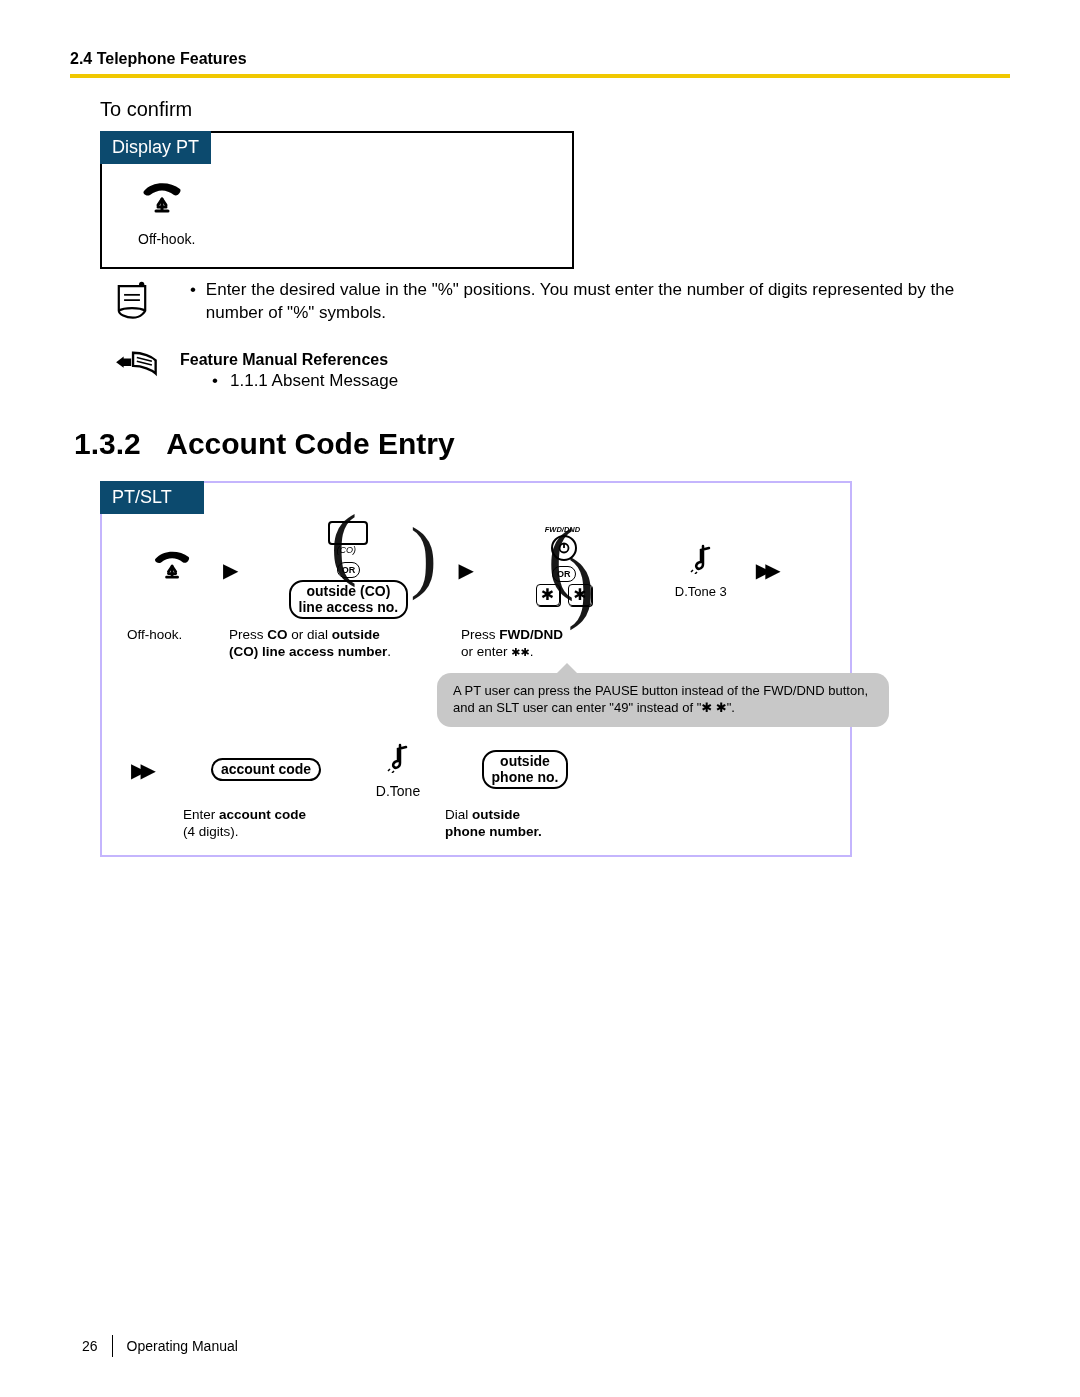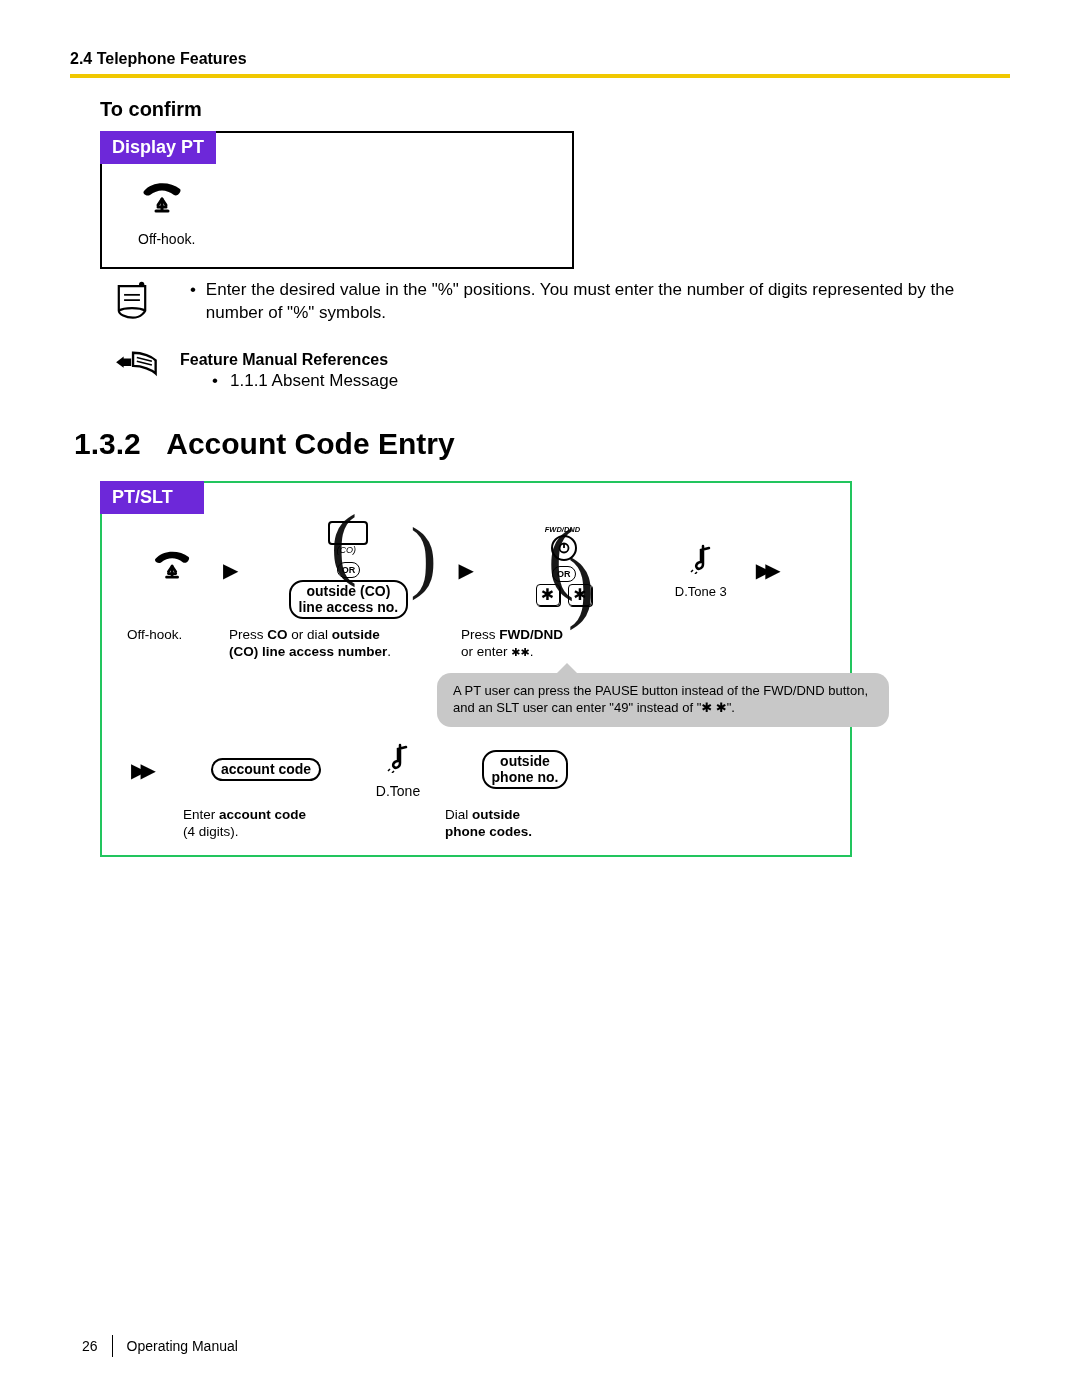--- a/index.html
+++ b/index.html
@@ -21,41 +21,41 @@
     font-weight: bold;
     padding-bottom: 6px;
   }
   .yellow-rule {
     height: 4px;
     background: #f0c800;
     margin-bottom: 20px;
   }
   .subheading {
     font-size: 20px;
-    font-weight: bold;
+    font-weight: normal;
     margin: 10px 0 10px 30px;
   }
   .proc-box {
     border: 2px solid #000;
     margin: 0 0 10px 30px;
     width: 470px;
     position: relative;
   }
   .proc-box-wide {
-    border: 2px solid #22c55e;
+    border: 2px solid #c4b5fd;
     margin: 0 0 10px 30px;
     width: 752px;
     position: relative;
     padding: 20px 15px 15px 15px;
     box-sizing: border-box;
   }
   .tab-label {
-    background: #6d28d9;
+    background: #0c4a6e;
     color: #fff;
-    font-weight: bold;
+    font-weight: normal;
     font-size: 18px;
     padding: 6px 12px;
     display: inline-block;
     min-width: 80px;
   }
   .tab-container {
     position: relative;
     top: -2px;
     left: -2px;
   }
@@ -412,21 +412,21 @@
         </div>
       </div>
     </div>
 
     <div class="cap-row" style="margin-left:66px">
       <div class="cap-cell" style="width:152px">
         <span>Enter </span><b>account code</b><br><span>(4 digits).</span>
       </div>
       <div class="cap-cell" style="width:90px"></div>
       <div class="cap-cell" style="width:150px">
-        <span>Dial </span><b>outside</b><br><b>phone codes.</b>
+        <span>Dial </span><b>outside</b><br><b>phone number.</b>
       </div>
     </div>
 
   </div>
 
   <div class="footer">
     <span class="pagenum">26</span>
     <span class="divider"></span>
     <span>Operating Manual</span>
   </div>

